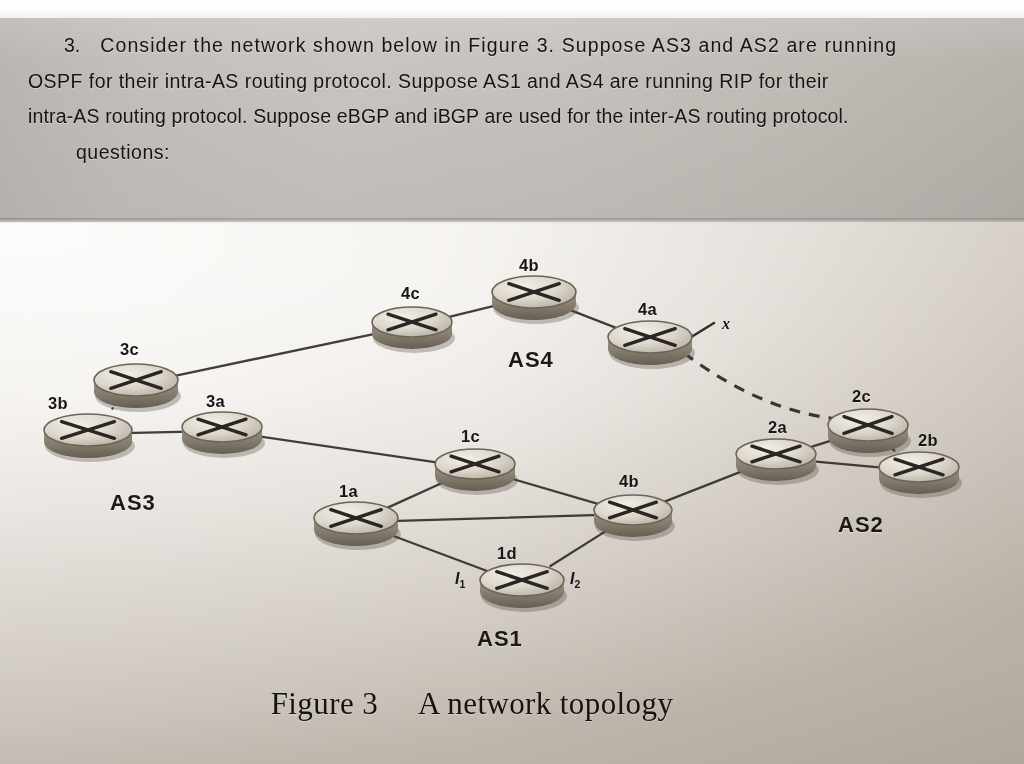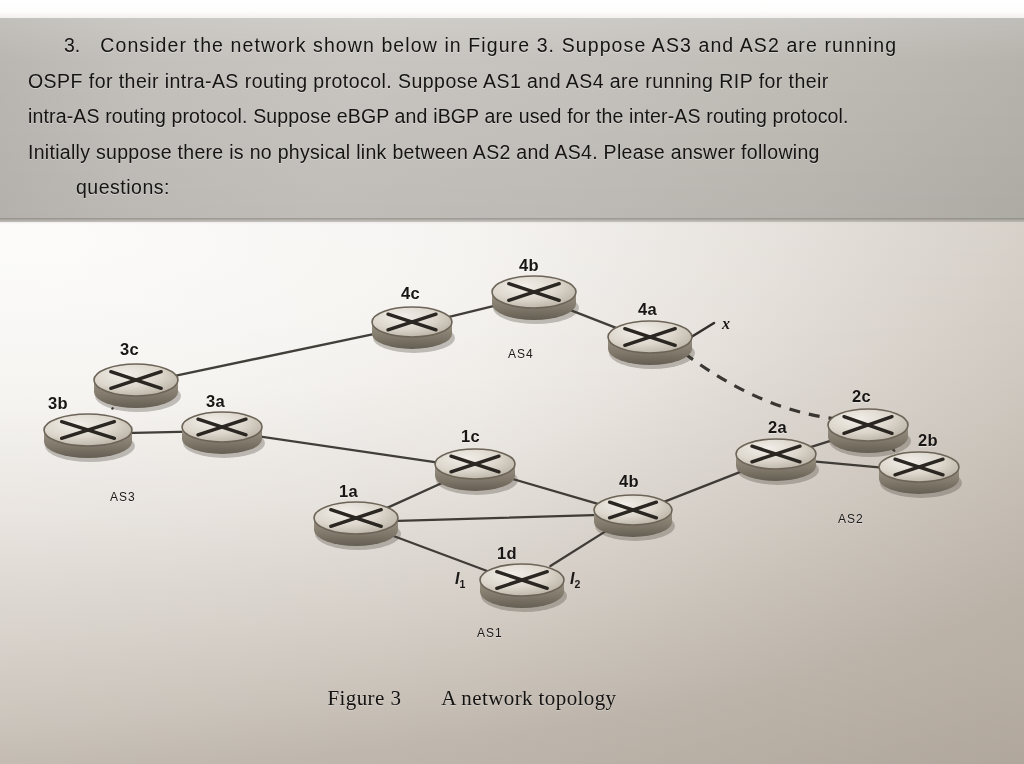--- a/index.html
+++ b/index.html
@@ -70,21 +70,21 @@
 
   .nodelabel{
     position:absolute;
     font-size:16.5px;font-weight:bold;color:#181614;
     letter-spacing:.3px;
     text-shadow:0 1px 1px rgba(255,255,255,.45);
     white-space:nowrap;
   }
   .aslabel{
     position:absolute;
-    font-size:12px;font-weight:normal;color:#1b1917;
+    font-size:22px;font-weight:bold;color:#1b1917;
     letter-spacing:1px;
     text-shadow:0 1px 1px rgba(255,255,255,.45);
     white-space:nowrap;
   }
   .linklabel{
     position:absolute;
     font-size:16px;font-weight:bold;font-style:italic;color:#1b1917;
     font-family:Liberation Sans, sans-serif;
     white-space:nowrap;
   }
@@ -92,39 +92,38 @@
   .xlabel{
     position:absolute;
     font-size:16px;font-weight:bold;font-style:italic;color:#1b1917;
     font-family:"Liberation Serif", serif;
   }
 
   .caption{
     position:absolute;left:0;top:686px;width:944px;
     text-align:center;
     font-family:"Liberation Serif", serif;
-    font-size:21px;color:#141312;
+    font-size:31px;color:#141312;
     letter-spacing:.4px;
     text-shadow:0 1px 1px rgba(255,255,255,.30);
   }
   .caption .cap-gap{display:inline-block;width:40px;}
 </style>
 </head>
 <body>
 
 <div id="page">
 
   <div class="top-white"></div>
   <div class="text-band"></div>
 
   <div class="qtext">
     <div class="qline l1"><span class="qnum">3.</span><span>Consider the network shown below in Figure 3. Suppose AS3 and AS2 are running</span></div>
     <div class="qline l2">OSPF for their intra-AS routing protocol. Suppose AS1 and AS4 are running RIP for their</div>
     <div class="qline l3">intra-AS routing protocol. Suppose eBGP and iBGP are used for the inter-AS routing protocol.</div>
-    <div class="qline l4">Initially suppose there is no physical link between AS2 and AS4. Please answer following</div>
     <div class="qline l5">questions:</div>
   </div>
 
   <div class="photo"></div>
   <div class="photo-seam"></div>
 
   <div id="diagram">
     <svg id="net-svg" viewBox="0 0 1024 542" xmlns="http://www.w3.org/2000/svg">
       <defs>
         <radialGradient id="routerTop" cx="38%" cy="32%" r="78%">

